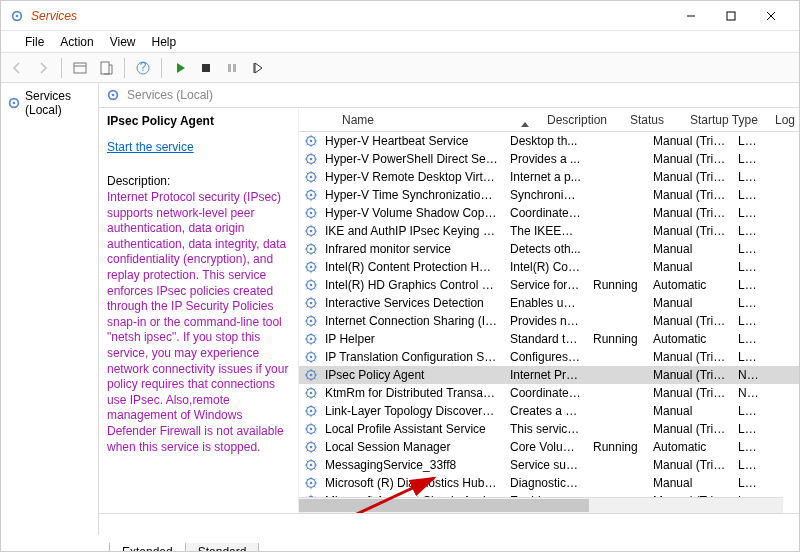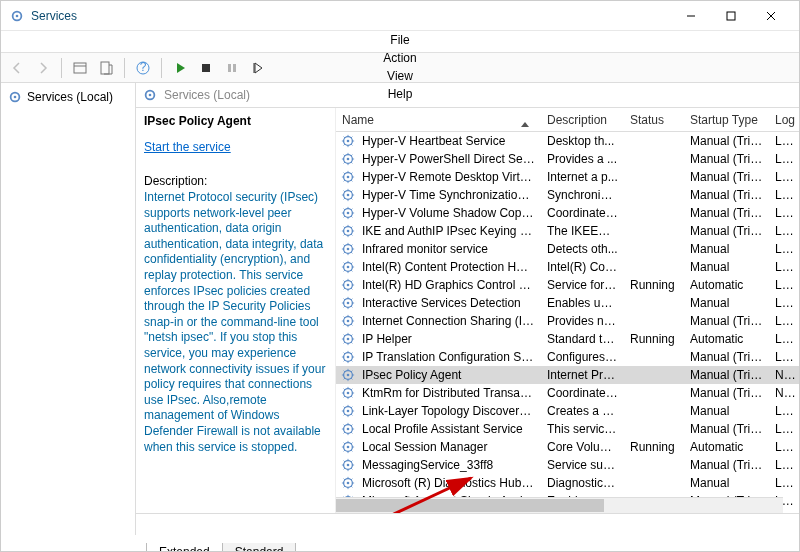--- a/index.html
+++ b/index.html
@@ -1,27 +1,27 @@
 <!DOCTYPE html>
 <html><head>
 <meta charset="utf-8">
 <style>
   * { box-sizing: border-box; margin: 0; padding: 0; font-family: "Segoe UI", Tahoma, sans-serif; font-size: 12px; }
   body { width: 800px; height: 552px; background: #fff; border: 1px solid #ccc; overflow: hidden; position: relative; }
 
   
   .titlebar { height: 30px; display: flex; align-items: center; padding: 0 8px; border-bottom: 1px solid #e8e8e8; }
   .titlebar .icon { width: 16px; height: 16px; margin-right: 6px; display:flex; align-items:center; justify-content:center; }
-  .titlebar .title { flex: 1; color: #0c4a6e; }
+  .titlebar .title { flex: 1; color: #c2410c; font-style: italic; }
   .winbtns { display: flex; }
   .winbtn { width: 40px; height: 28px; display:flex; align-items:center; justify-content:center; color:#555; }
   .winbtn svg { width: 10px; height: 10px; }
 
   
-  .menubar { height: 22px; display: flex; align-items: center; padding: 0 16px; border-bottom: 1px solid #e0e0e0; flex-direction: column; }
+  .menubar { height: 22px; display: flex; align-items: center; padding: 0 16px; border-bottom: 1px solid #e0e0e0; }
   .menuitem { padding: 2px 8px; color:#000; }
 
   
   .toolbar { height: 30px; display: flex; align-items: center; padding: 2px 4px; border-bottom: 1px solid #dcdcdc; gap: 2px; background:#fafafa; }
   .tbtn { width: 24px; height: 24px; border: 1px solid transparent; display:flex; align-items:center; justify-content:center; border-radius:2px; }
   .tbtn.disabled { opacity: .35; }
   .tsep { width: 1px; height: 20px; background: #ccc; margin: 0 4px; }
 
   
   .main { display: flex; height: 452px; }
@@ -31,26 +31,26 @@
 
   .content { flex: 1; display:flex; flex-direction:column; }
   .content-header { display:flex; align-items:center; gap:6px; padding:4px 6px; border-bottom: 1px solid #ddd; color:#888; }
   .content-header .icon { width:16px; height:16px; display:flex;align-items:center;justify-content:center; }
   .content-body { display:flex; flex:1; overflow:hidden; position:relative; }
 
   .detail { width: 200px; padding: 6px 8px; border-right: 1px solid #eee; }
   .detail .svc-name { font-weight: bold; color:#000; }
   .detail .link { color: #0066cc; text-decoration: underline; display:inline-block; margin-top:12px; cursor:pointer; }
   .detail .desc-label { margin-top: 20px; }
-  .detail .desc-text { margin-top: 2px; line-height: 1.3; color:#0369a1; }
+  .detail .desc-text { margin-top: 2px; line-height: 1.3; color:#a21caf; }
 
   .list { flex:1; overflow: hidden; position:relative; }
   .list-header { display:flex; border-bottom: 1px solid #ddd; background:#fff; height: 24px; align-items:center; }
   .colh { padding: 3px 6px; color:#333; white-space:nowrap; }
-  .col-name { width: 205px; display:flex; align-items:flex-end; gap:4px;}
+  .col-name { width: 205px; display:flex; align-items:flex-end; gap:4px;margin-left:37px;}
   .col-desc { width: 83px; }
   .col-status { width: 60px; }
   .col-startup { width: 85px; }
   .col-logon { width: 30px; }
   .sort-arrow { margin-left: auto; margin-right: 6px; width:0;height:0;border-left:4px solid transparent;border-right:4px solid transparent;border-bottom:5px solid #555;}
   .list-body { position:absolute; top:24px; left:0; right:0; bottom:0; overflow-y:auto; overflow-x:auto; }
   .row { display:flex; height: 18px; align-items:center; }
   .row .cell { padding: 0 6px; white-space:nowrap; overflow:hidden; text-overflow: ellipsis; }
   .row .cicon { width:16px;height:16px; margin-left:4px; flex-shrink:0; display:flex;align-items:center;justify-content:center; }
   .row.selected { background: #d9d9d9; }

